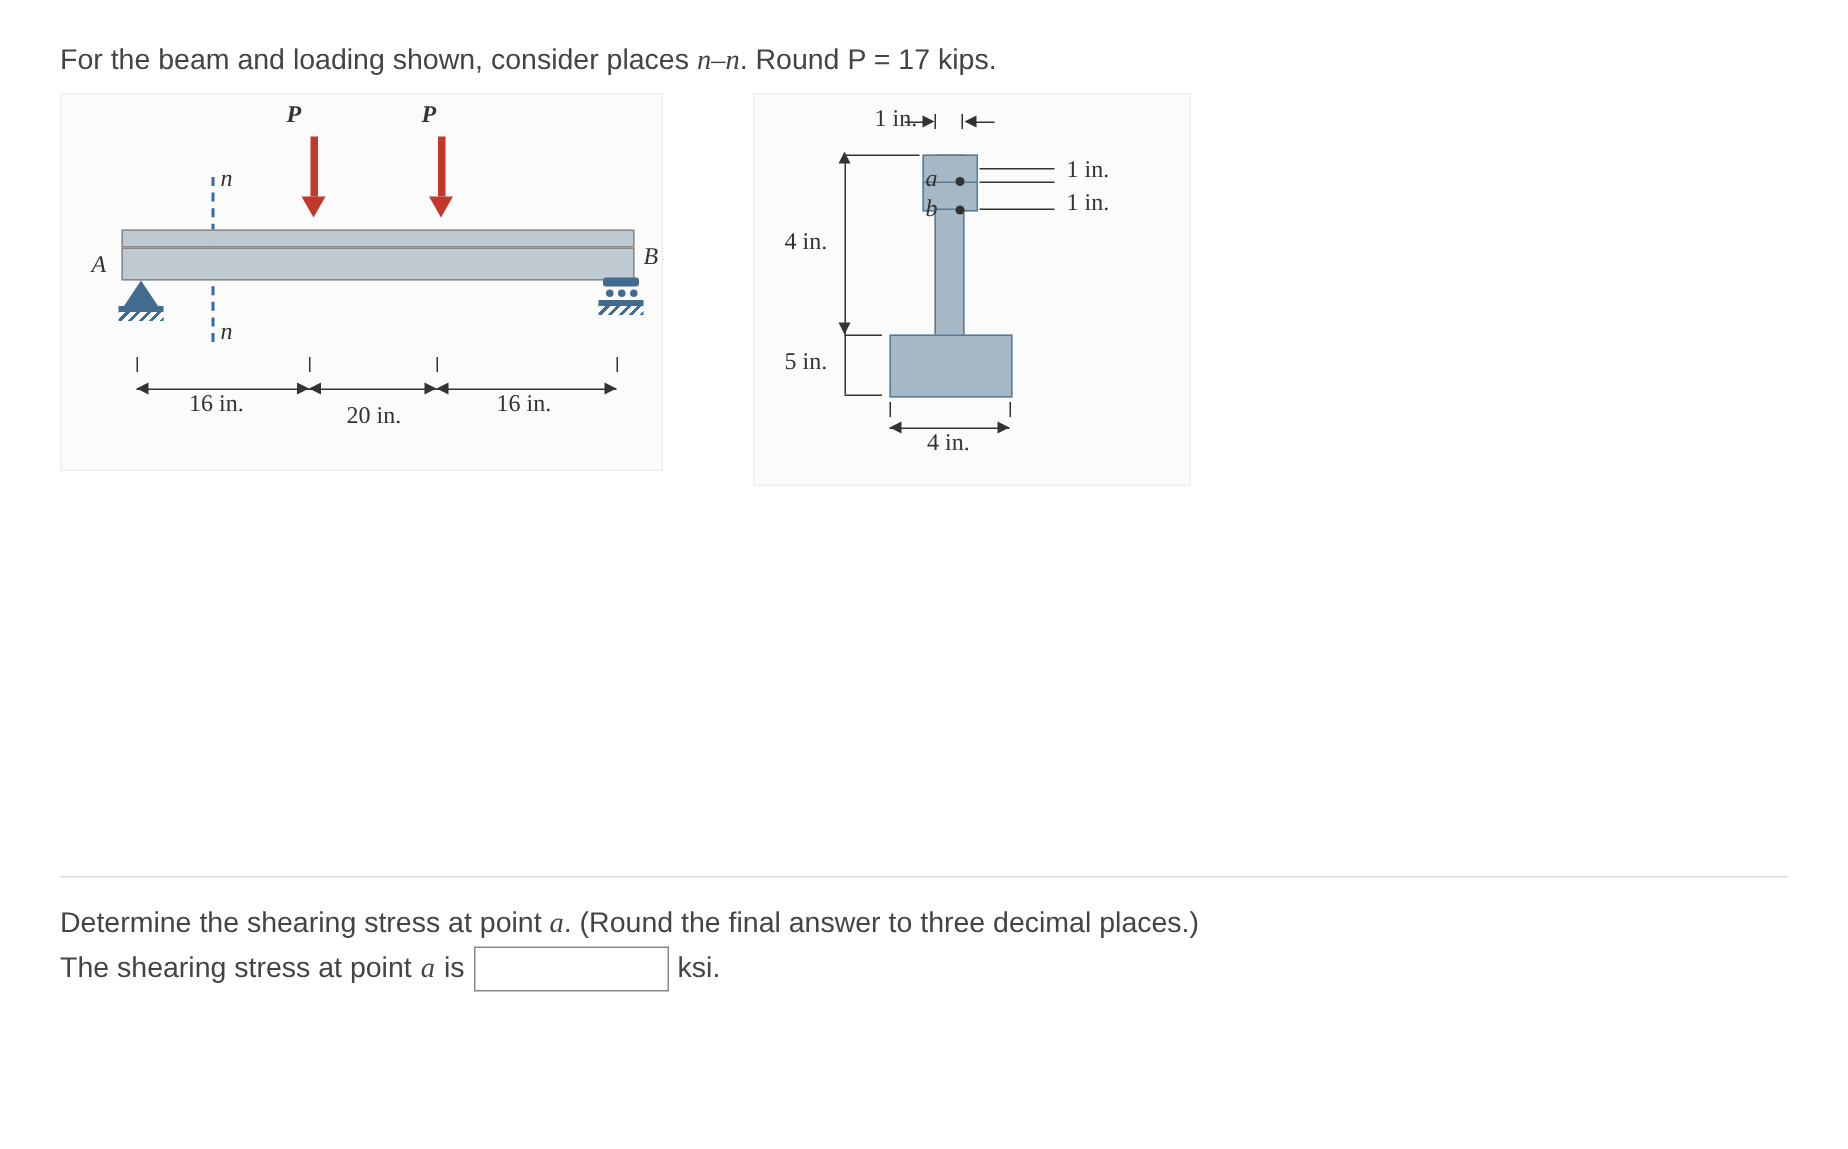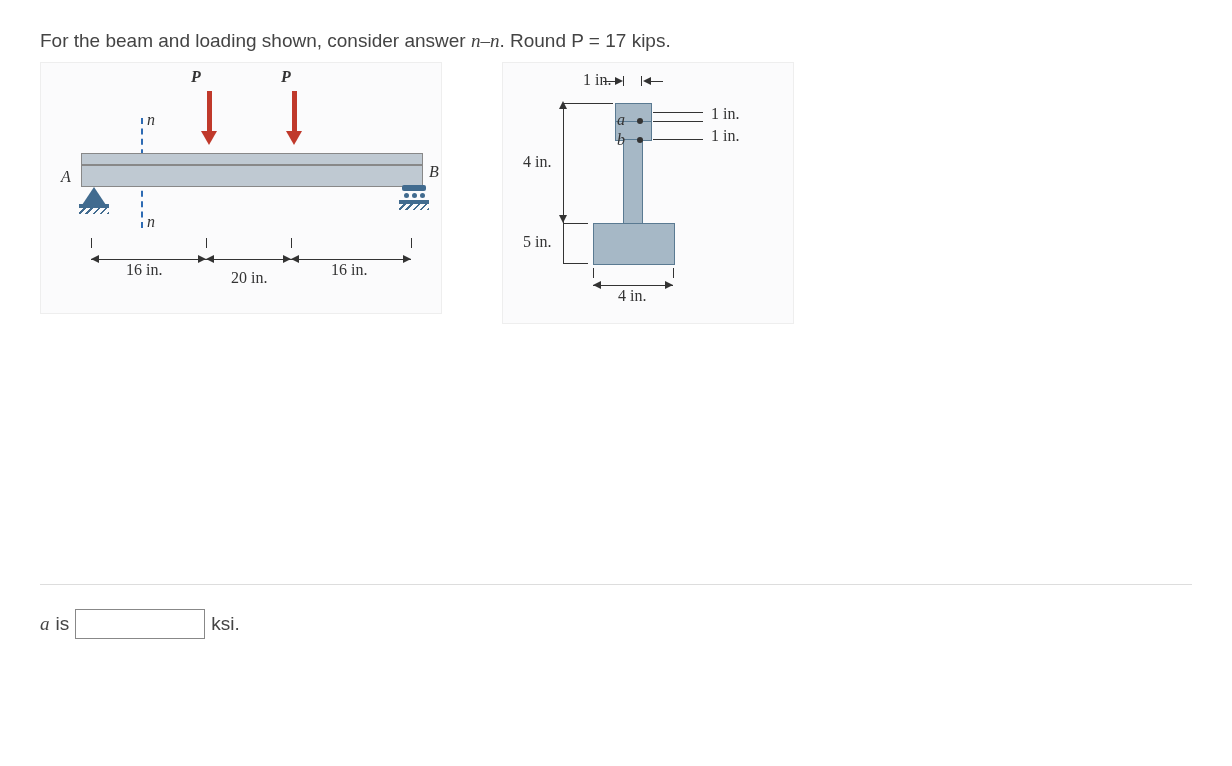--- a/index.html
+++ b/index.html
@@ -73,21 +73,21 @@
     width: 120px; height: 24px;
     border: 1px solid #888;
     font-size: 16px;
     padding: 2px 4px;
   }
 </style>
 </head>
 <body>
 
 <div class="problem-text">
-  <span>For the beam and loading shown, consider answer </span><span class="italic">n–n</span><span>. Round P = </span><span>17 kips</span><span>.</span>
+  <span>For the beam and loading shown, consider places </span><span class="italic">n–n</span><span>. Round P = </span><span>17 kips</span><span>.</span>
 </div>
 
 <div class="figure-row">
 
   <div class="figure fig1">
 
     <div class="abs serif-i" style="left:150px; top:5px; font-weight:bold;">P</div>
     <div class="load" style="left:160px; top:28px;">
       <div class="arrow-stem"></div>
         <div class="arrow-down"></div>
@@ -187,19 +187,23 @@
     <div class="dim-arrow-l" style="left:90px; top:218px;"></div>
     <div class="dim-arrow-r" style="left:162px; top:218px;"></div>
     <div class="abs" style="left:115px; top:224px;">4 in.</div>
   </div>
 
 </div>
 
 <div class="spacer"></div>
 
 <div class="question-block">
+  <div>
+    <span>Determine the shearing stress at point </span><span class="italic">a</span><span>. (Round the final answer to three decimal places.)</span>
+  </div>
   <div class="answer-line">
+    <span>The shearing stress at point </span>
       <span class="italic">a</span>
       <span> is</span>
     <input class="answer-input" type="text" style="">
     <span>ksi.</span>
   </div>
 </div>
 
 </body></html>

